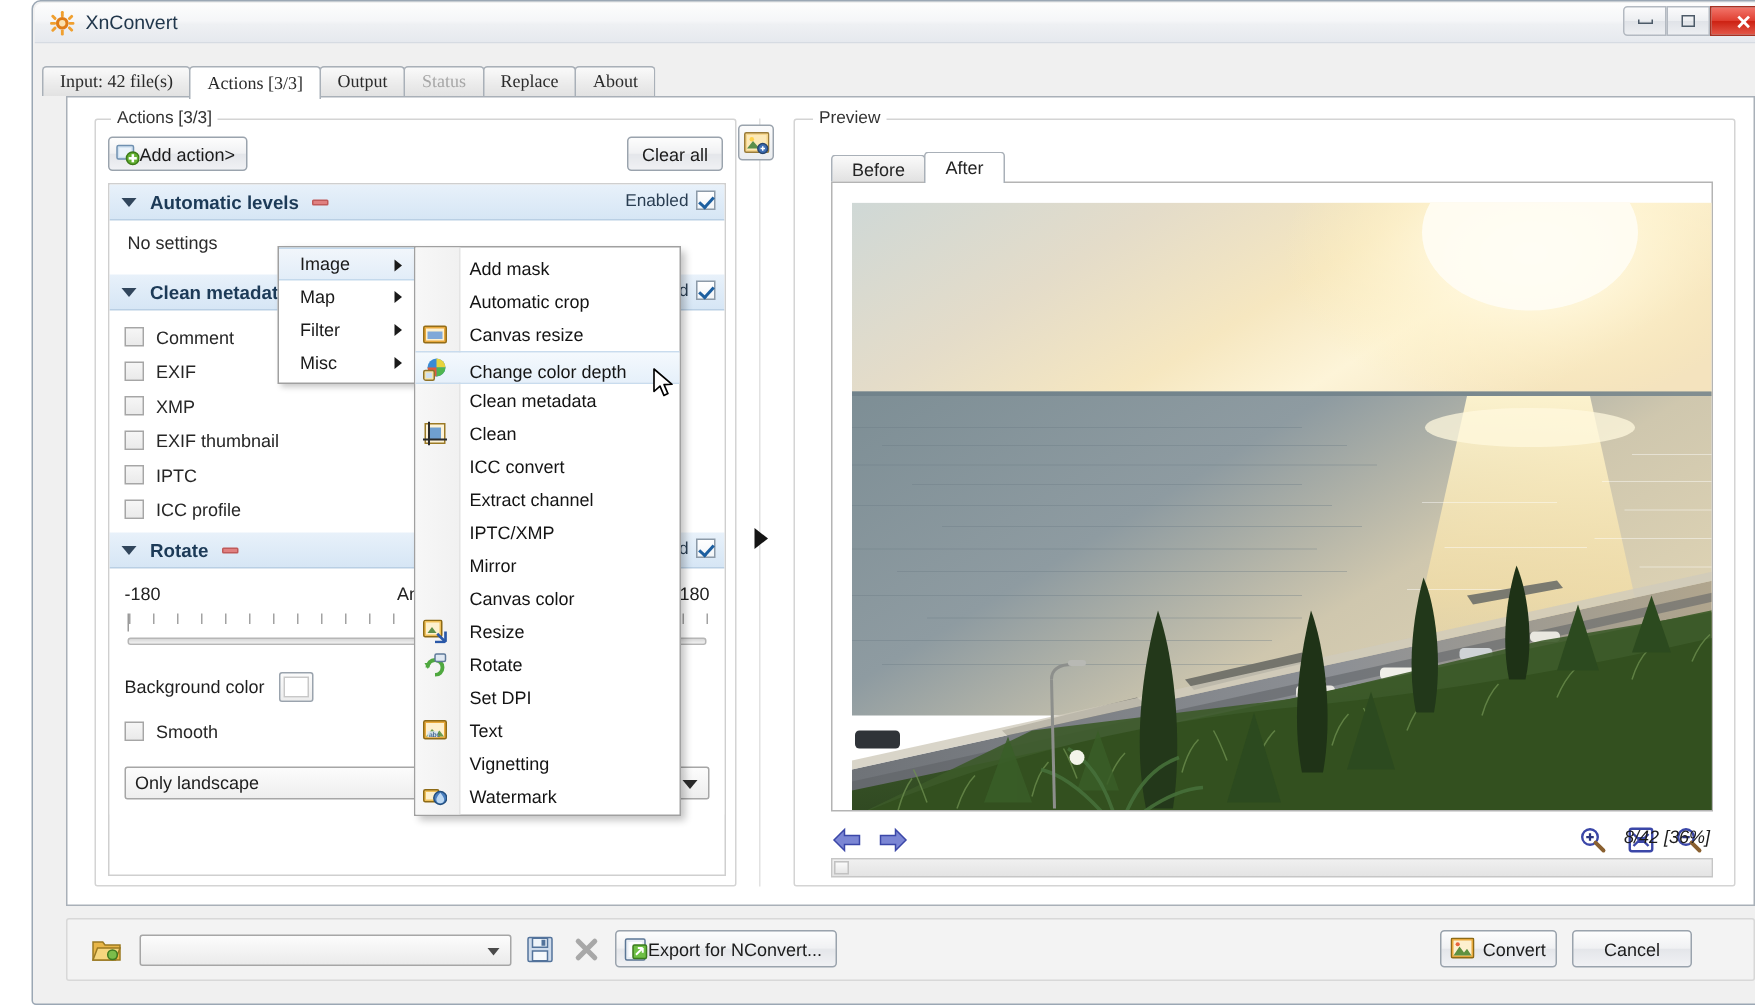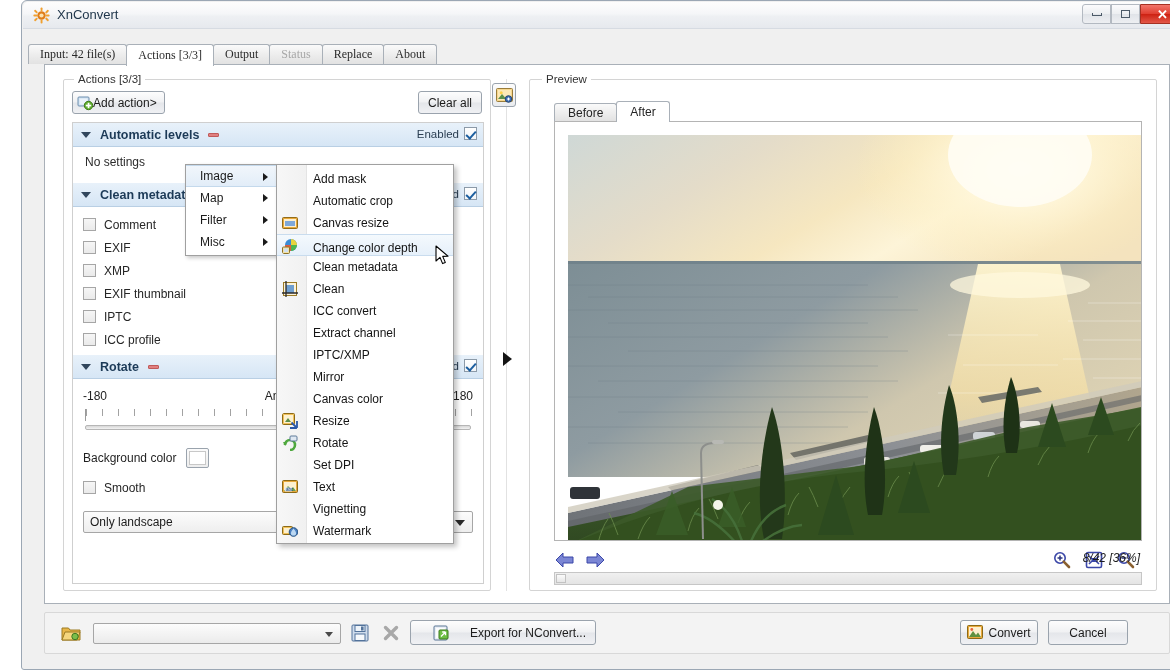--- a/index.html
+++ b/index.html
@@ -333,22 +333,22 @@
   }
   #preset-combo .arrow {
     position: absolute; right: 7px; top: 8px;
     width: 0; height: 0;
     border-left: 4px solid transparent;
     border-right: 4px solid transparent;
     border-top: 5px solid #4a4a4a;
   }
   #export-btn {
     position: absolute; left: 365px; top: 7px;
-    height: 25px; padding: 0 9px 0 22px;
-    display: flex; align-items: center; gap: 21px;
+    height: 25px; padding: 0 9px 0 5px;
+    display: flex; align-items: center; gap: 0;
     background: linear-gradient(180deg,#fdfdfd 0%,#f0f1f3 48%,#e4e6ea 52%,#f0f1f4 100%);
     border: 1px solid #9aa3ad; border-radius: 3px;
     font-size: 12px; color: #1b1b1b; cursor: default;
   }
   #convert-btn {
     position: absolute; right: 131px; top: 7px;
     width: 78px; height: 25px;
     display: flex; align-items: center; justify-content: center; gap: 5px;
     background: linear-gradient(180deg,#fdfdfd 0%,#f0f1f3 48%,#e4e6ea 52%,#f0f1f4 100%);
     border: 1px solid #9aa3ad; border-radius: 3px;

